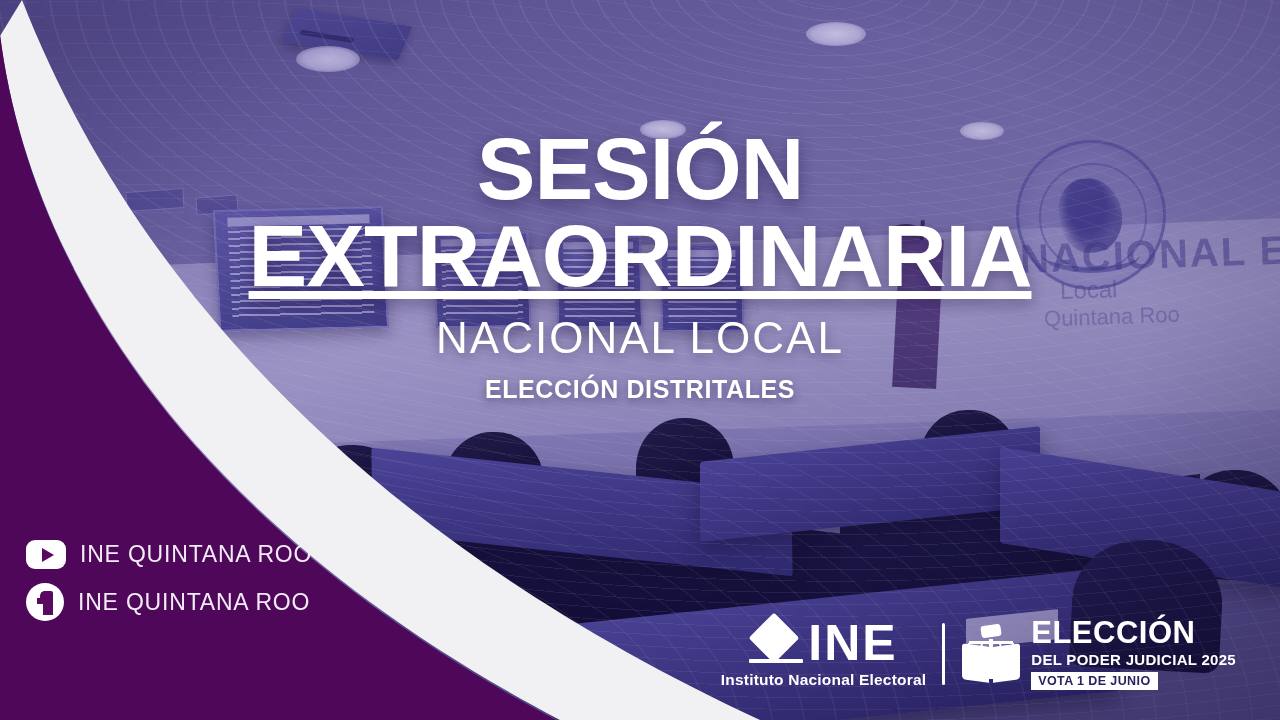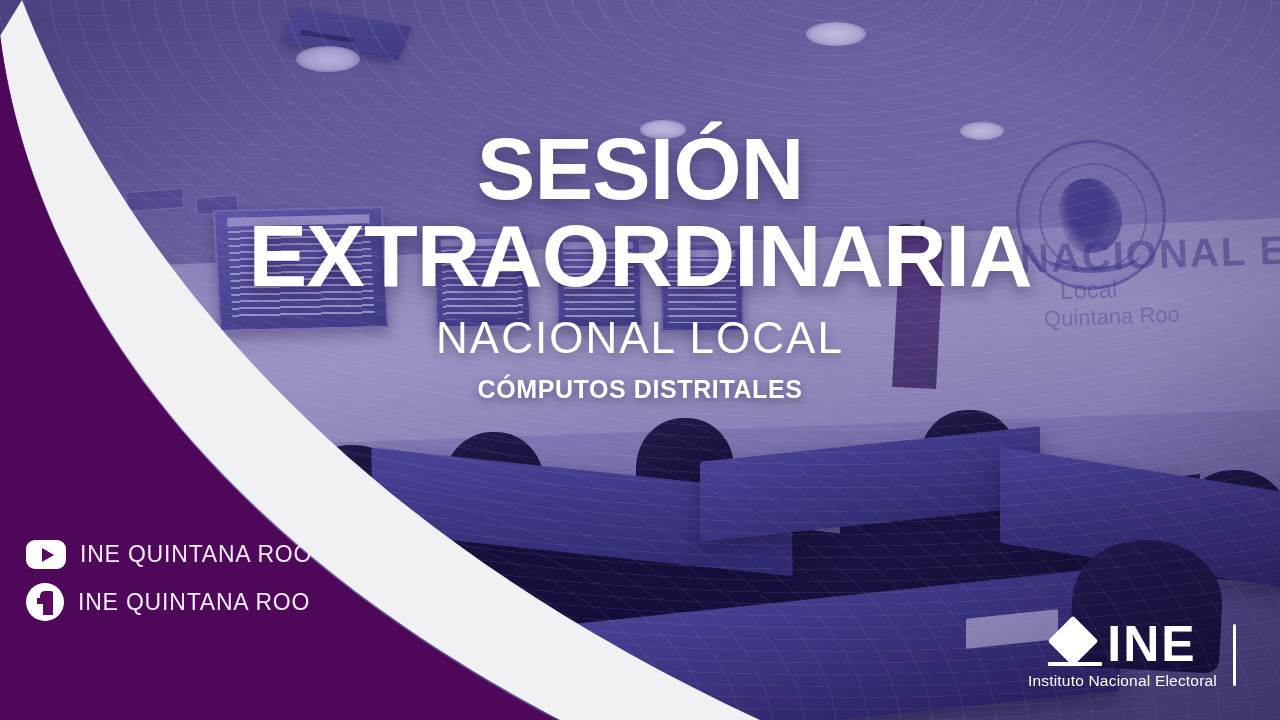--- a/index.html
+++ b/index.html
@@ -244,21 +244,21 @@
     text-align:center; z-index:6;
   }
   .t-line1, .t-line2{
     color:#fff; font-weight:700;
     letter-spacing:-1px;
     line-height:.94;
     text-shadow:0 5px 16px rgba(30,14,60,.45);
     white-space:nowrap;
   }
   .t-line1{ font-size:88px; }
-  .t-line2{ font-size:88px; margin-top:4px; }
+  .t-line2{ font-size:88px; margin-top:4px;text-decoration:underline; }
   .t-sub{
     color:#fff; font-weight:300; font-size:44px;
     letter-spacing:2px; margin-top:16px;
     text-shadow:0 3px 11px rgba(30,14,60,.4);
   }
   .t-sub2{
     color:#fff; font-weight:700; font-size:25px;
     letter-spacing:.6px; margin-top:12px;
     text-shadow:0 3px 9px rgba(30,14,60,.45);
   }
@@ -307,36 +307,36 @@
     border-left:4px solid #59095f; border-top:4px solid #59095f;
     border-radius:5px 0 0 0;
   }
 
   
   .logos{
     position:absolute; right:44px; bottom:30px; z-index:8;
     display:flex; align-items:center; gap:16px;
   }
   .ine-logo{ display:flex; flex-direction:column; align-items:center; }
-  .ine-top{ display:flex; align-items:flex-end; gap:5px; }
+  .ine-top{ display:flex; align-items:flex-start; gap:5px; }
   .ine-diamond{ position:relative; width:54px; height:48px; }
   .ine-diamond span{
     position:absolute; left:7px; top:2px; width:36px; height:36px;
     background:#fff; transform:rotate(45deg); border-radius:3px;
   }
   .ine-diamond:after{
     content:""; position:absolute; left:0; bottom:3px; width:54px; height:4px;
     background:#fff; border-radius:1px;
   }
   .ine-word{
     color:#fff; font-weight:700; font-size:50px; letter-spacing:2px;
     line-height:1;
   }
   .ine-tag{
-    color:#fff; font-weight:400; font-size:15.5px; letter-spacing:.2px;
+    color:#fff; font-weight:700; font-size:15.5px; letter-spacing:.2px;
     margin-top:3px;
   }
   .divider{ width:3px; height:62px; background:#fff; border-radius:2px; }
 
   .elec{ display:flex; align-items:center; gap:10px; }
   .book{
     position:relative; width:60px; height:58px; flex:0 0 auto;
   }
   .book-l,.book-r{
     position:absolute; bottom:2px; width:27px; height:36px; background:#fff;
@@ -444,21 +444,21 @@
 
     <path d="M 22,0 C 120,250 330,520 760,720 L 560,720 C 180,520 30,260 0,36 Z" fill="#f1f0f2"></path>
 
     <path d="M 0,34 C 28,258 176,518 556,720 L 0,720 Z" fill="#4E0759"></path>
   </svg>
 
   <div class="titles">
     <div class="t-line1">SESIÓN</div>
     <div class="t-line2">EXTRAORDINARIA</div>
     <div class="t-sub">NACIONAL LOCAL</div>
-    <div class="t-sub2">CÓMPUTOS DISTRITALES</div>
+    <div class="t-sub2">ELECCIÓN DISTRITALES</div>
   </div>
 
   <div class="side">
 
     <div class="sm-row">
       <span class="yt-icon">
           <i></i>
         </span>
       <span class="sm-label">INE QUINTANA ROO</span>
     </div>
@@ -478,16 +478,32 @@
         <span class="ine-diamond">
             <span></span>
           </span>
         <span class="ine-word">INE</span>
       </div>
       <div class="ine-tag">Instituto Nacional Electoral</div>
     </div>
 
     <div class="divider"></div>
 
+    <div class="elec">
+      <span class="book">
+        <span class="gavel"></span>
+        <span class="scale-beam"></span>
+        <span class="pan pan-l"></span>
+        <span class="pan pan-r"></span>
+        <span class="book-l"></span>
+        <span class="book-r"></span>
+        <span class="book-spine"></span>
+      </span>
+      <span class="elec-txt">
+        <span class="elec-1">ELECCIÓN</span>
+        <span class="elec-2">DEL PODER JUDICIAL 2025</span>
+        <span class="elec-3">VOTA 1 DE JUNIO</span>
+      </span>
+    </div>
 
   </div>
 
 </div>
 
 </body></html>

